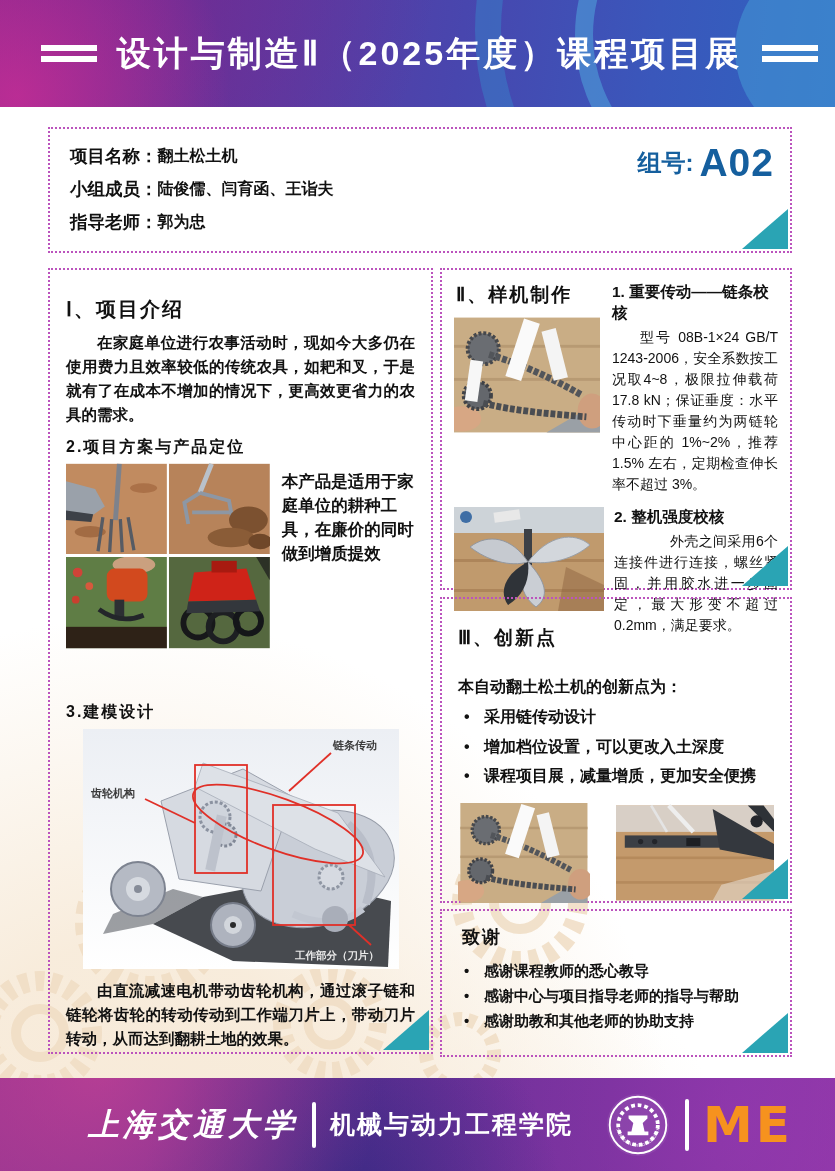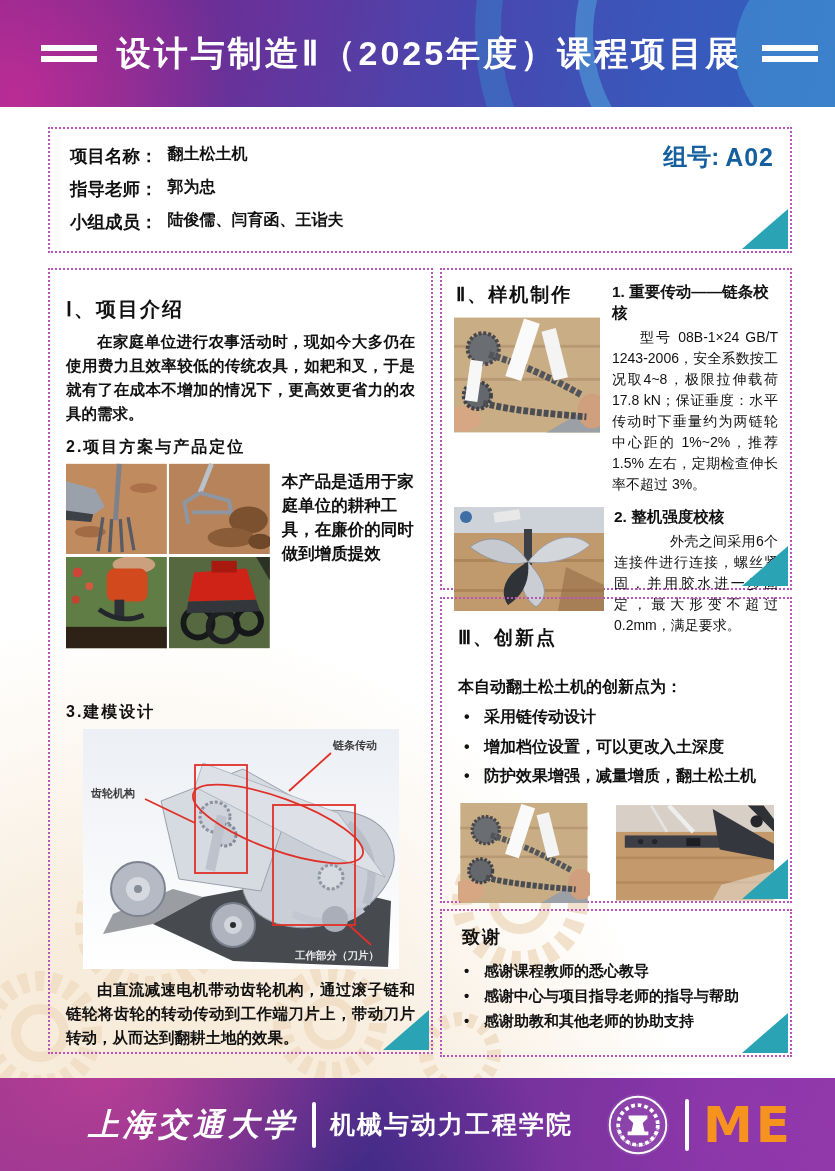--- a/index.html
+++ b/index.html
@@ -28,31 +28,31 @@
   .hbars{width:56px;height:17px;border-top:6px solid #fff;border-bottom:6px solid #fff;}
   .banner h1{margin:0;font-size:34px;font-weight:800;color:#fff;letter-spacing:3px;white-space:nowrap;}
   
   .watermark{position:absolute;left:0;bottom:88px;width:620px;height:300px;pointer-events:none;}
   
   .box{position:absolute;border:2px dotted #bb53bd;background:transparent;z-index:2;}
   .tri{position:absolute;right:2px;bottom:2px;width:46px;height:40px;background:#2aa4b4;
        clip-path:polygon(100% 0,100% 100%,0 100%);}
   
   .info-box{left:48px;top:127px;width:744px;height:126px;padding:15px 20px;}
-  .info-row{display:flex;align-items:flex-start;gap:10px;margin-bottom:9px;font-family:Liberation Serif, serif;}
+  .info-row{display:flex;align-items:center;margin-bottom:9px;font-family:Liberation Serif, serif;}
   .info-row .lab{font-weight:800;font-size:17.5px;}
   .info-row .val{font-weight:600;font-size:16px;}
   .group-no{position:absolute;right:16px;top:12px;color:#155f9e;font-weight:800;}
   .group-no .gl{font-size:24px;vertical-align:middle;}
-  .group-no .gv{font-size:25px;vertical-align:middle;margin-left:6px;letter-spacing:1px;}
+  .group-no .gv{font-size:39px;vertical-align:middle;margin-left:6px;letter-spacing:1px;}
   
   h2.sec{margin:12px 0 8px 0;font-size:20px;font-weight:800;letter-spacing:2px;}
   h3.sub{margin:10px 0 4px 0;font-size:16px;font-weight:800;letter-spacing:2px;}
   h4.item{margin:0 0 3px 0;font-size:15.5px;font-weight:800;}
-  .para{margin:4px 0;font-size:15.5px;line-height:1.55;font-weight:600;text-align:justify;font-family:Liberation Mono, monospace;}
+  .para{margin:4px 0;font-size:15.5px;line-height:1.55;font-weight:600;text-align:justify;}
   .indent{text-indent:2em;}
   .tech{margin:0;font-size:14px;line-height:1.5;font-weight:500;text-align:justify;}
   .ti2{text-indent:2em;}
   .ti4{text-indent:4em;}
   
   .left-box{left:48px;top:268px;width:385px;height:786px;padding:14px 16px;}
   .sub2row{display:flex;gap:12px;align-items:flex-start;margin-top:4px;}
   .side-text{font-size:16.5px;font-weight:700;line-height:1.45;width:136px;padding-top:8px;}
   .cadwrap{width:316px;height:240px;margin:6px auto 6px auto;}
   
@@ -119,26 +119,26 @@
       </g>
     </svg>
   </div>
 
   <section class="box info-box">
     <div class="info-row">
       <span class="lab">项目名称：</span>
       <span class="val">翻土松土机</span>
     </div>
     <div class="info-row">
+      <span class="lab">小组成员：</span>
+      <span class="val">陆俊儒、闫育函、王诣夫</span>
+    </div>
+    <div class="info-row">
       <span class="lab">指导老师：</span>
       <span class="val">郭为忠</span>
-    </div>
-    <div class="info-row">
-      <span class="lab">小组成员：</span>
-      <span class="val">陆俊儒、闫育函、王诣夫</span>
     </div>
     <div class="group-no">
       <span class="gl">组号:</span><span class="gv">A02</span>
     </div>
     <div class="tri"></div>
   </section>
 
   <section class="box left-box">
     <h2 class="sec">Ⅰ、项目介绍</h2>
     <p class="para indent">在家庭单位进行农事活动时，现如今大多仍在使用费力且效率较低的传统农具，如耙和叉，于是就有了在成本不增加的情况下，更高效更省力的农具的需求。</p>
@@ -290,21 +290,21 @@
     </div>
     <div class="tri"></div>
   </section>
 
   <section class="box rbox r2">
     <h2 class="sec" style="font-size:19px;">Ⅲ、创新点</h2>
     <p class="intro">本自动翻土松土机的创新点为：</p>
     <ul class="blist">
       <li>采用链传动设计</li>
       <li>增加档位设置，可以更改入土深度</li>
-      <li>防护效果增强，减量增质，翻土松土机</li>
+      <li>课程项目展，减量增质，更加安全便携</li>
     </ul>
     <div class="photos">
       <svg width="140" height="100" viewBox="0 0 150 118">
         <rect width="150" height="118" fill="#c9ad85"></rect>
         <rect y="28" width="150" height="3" fill="#b79a73"></rect>
           <rect y="62" width="150" height="3" fill="#b79a73"></rect>
         <path d="M95,118 L150,86 L150,118 Z" fill="#9aa0a6"></path>
         <ellipse cx="8" cy="104" rx="20" ry="13" fill="#d7a784"></ellipse>
         <ellipse cx="142" cy="96" rx="15" ry="18" fill="#cf9f7e"></ellipse>
         <circle cx="30" cy="32" r="16" fill="#6a6d72" stroke="#46484c" stroke-width="4" stroke-dasharray="3 2"></circle>

